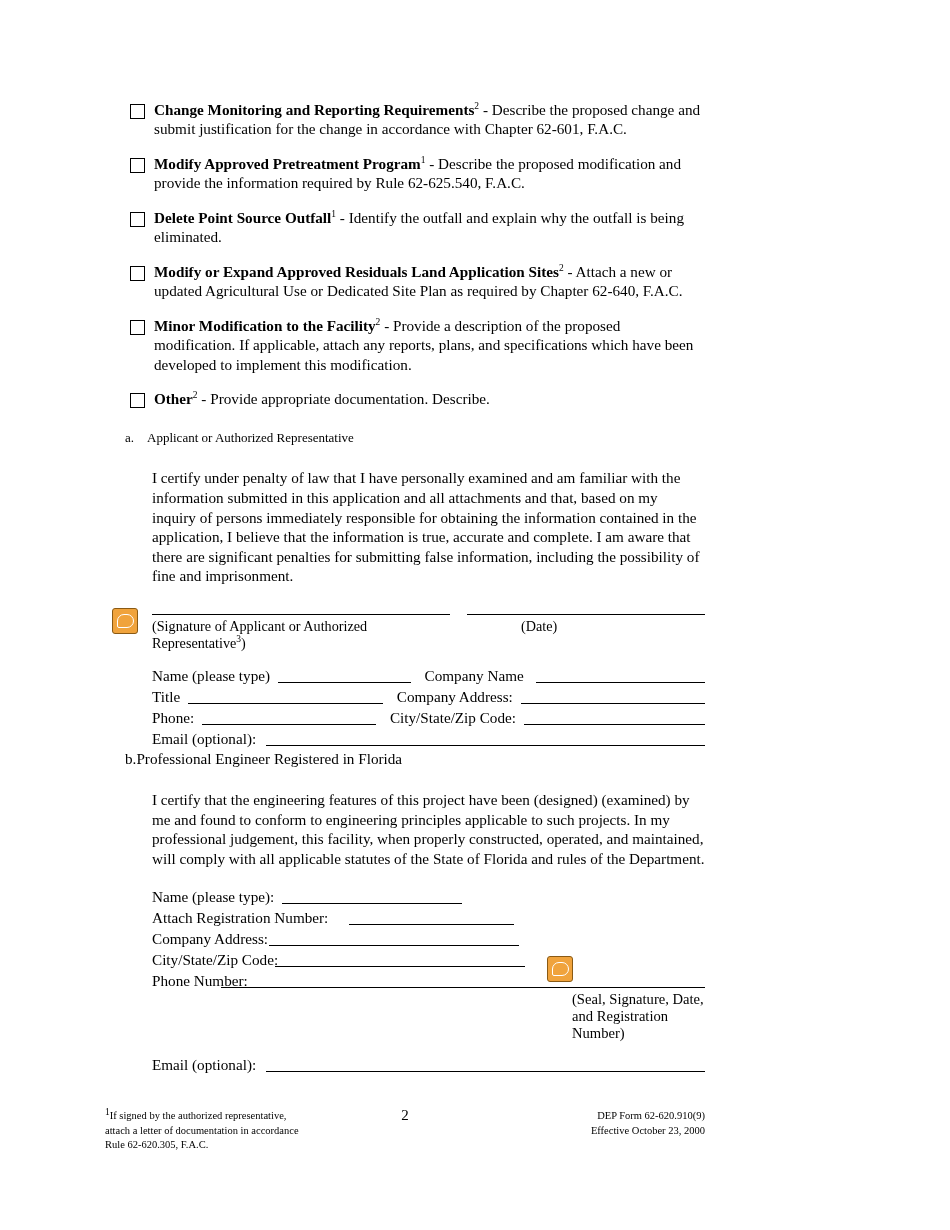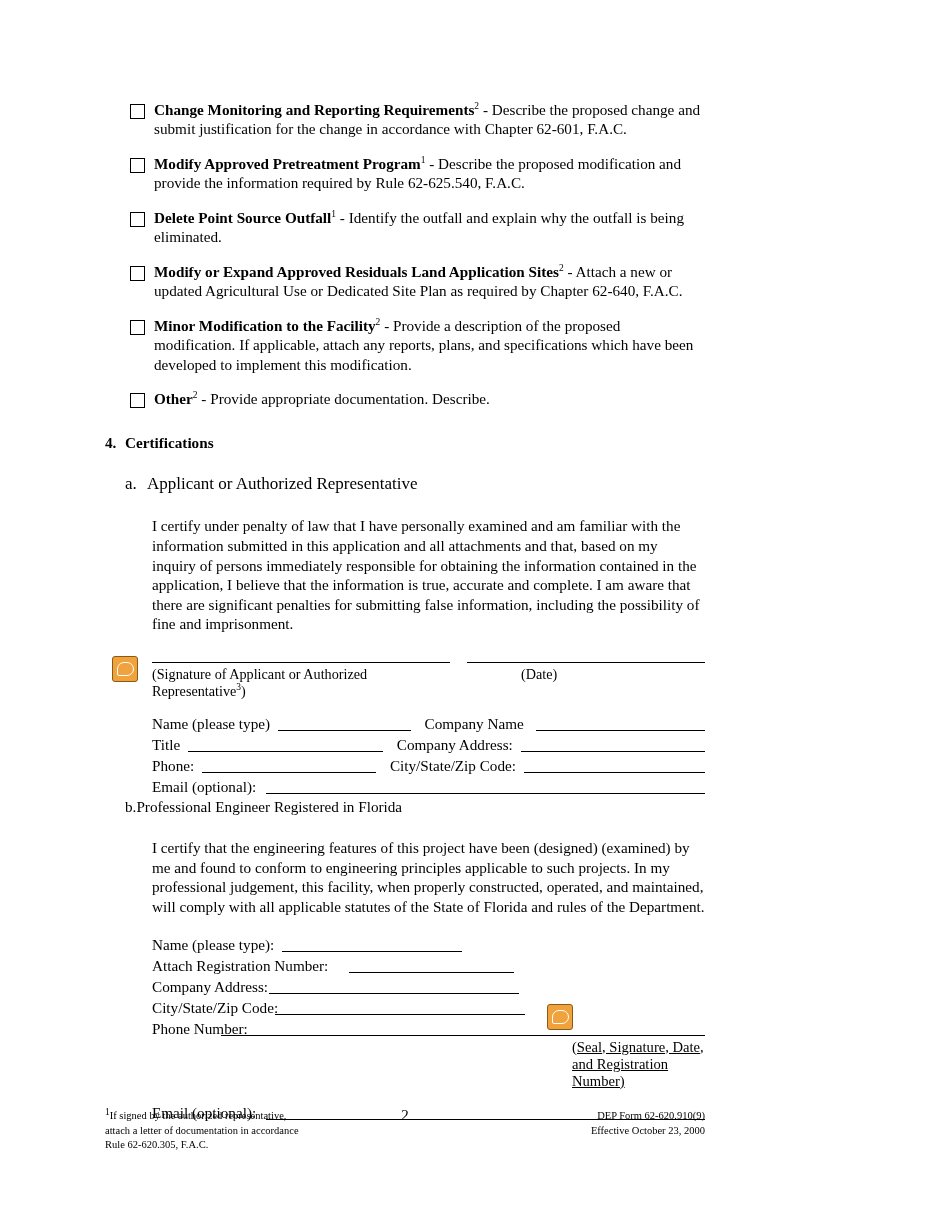--- a/index.html
+++ b/index.html
@@ -52,21 +52,21 @@
   .section-head {
     font-size: 15.2px;
     font-weight: bold;
     margin-top: 26px;
     margin-bottom: 0;
     margin-left: 0;
   }
   .section-head .num { display: inline-block; width: 20px; }
 
   .sub-item {
-    font-size: 17px;
+    font-size: 13px;
     margin-top: 22px;
     margin-left: 20px;
   }
   .sub-item .letter { display: inline-block; width: 22px; }
 
   .para {
     font-size: 15.2px;
     line-height: 1.29;
     margin-top: 22px;
     margin-left: 47px;
@@ -160,21 +160,20 @@
   .elab { width: 210px; white-space: nowrap; }
   .eline {
     border-bottom: 1.1px solid #000;
     height: 15px;
     margin-bottom: 2px;
   }
   .seal-caption {
     font-size: 14.6px;
     margin-left: 420px;
     margin-top: 1px;
-    text-decoration: underline;
   }
   .email-row {
     display: flex;
     align-items: flex-end;
     height: 21px;
     margin-top: 11px;
   }
 
   
   .footer {
@@ -231,23 +230,20 @@
       <div class="opt-text"><b>Minor Modification to the Facility</b><sup>2</sup><span> - Provide a description of the proposed modification.  If applicable, attach any reports, plans, and specifications which have been developed to implement this modification.</span></div>
     </div>
 
     <div class="opt-row">
       <div class="checkbox"></div>
       <div class="opt-text"><b>Other</b><sup>2</sup><span> - Provide appropriate documentation.  Describe.</span></div>
     </div>
 
   </div>
 
-  <div class="section-head">
-    <span class="num">4.</span><span>Certifications</span>
-  </div>
 
   <div class="sub-item">
     <span class="letter">a.</span><span>Applicant or Authorized Representative</span>
   </div>
 
   <div class="para">I certify under penalty of law that I have personally examined and am familiar with the information submitted in this application and all attachments and that, based on my inquiry of persons immediately responsible for obtaining the information contained in the application, I believe that the information is true, accurate and complete.  I am aware that there are significant penalties for submitting false information, including the possibility of fine and imprisonment.</div>
 
   <div class="sig-area">
     <div class="annot-icon" style="left:-40px; top:-6px;">
       <span class="bubble"></span>

